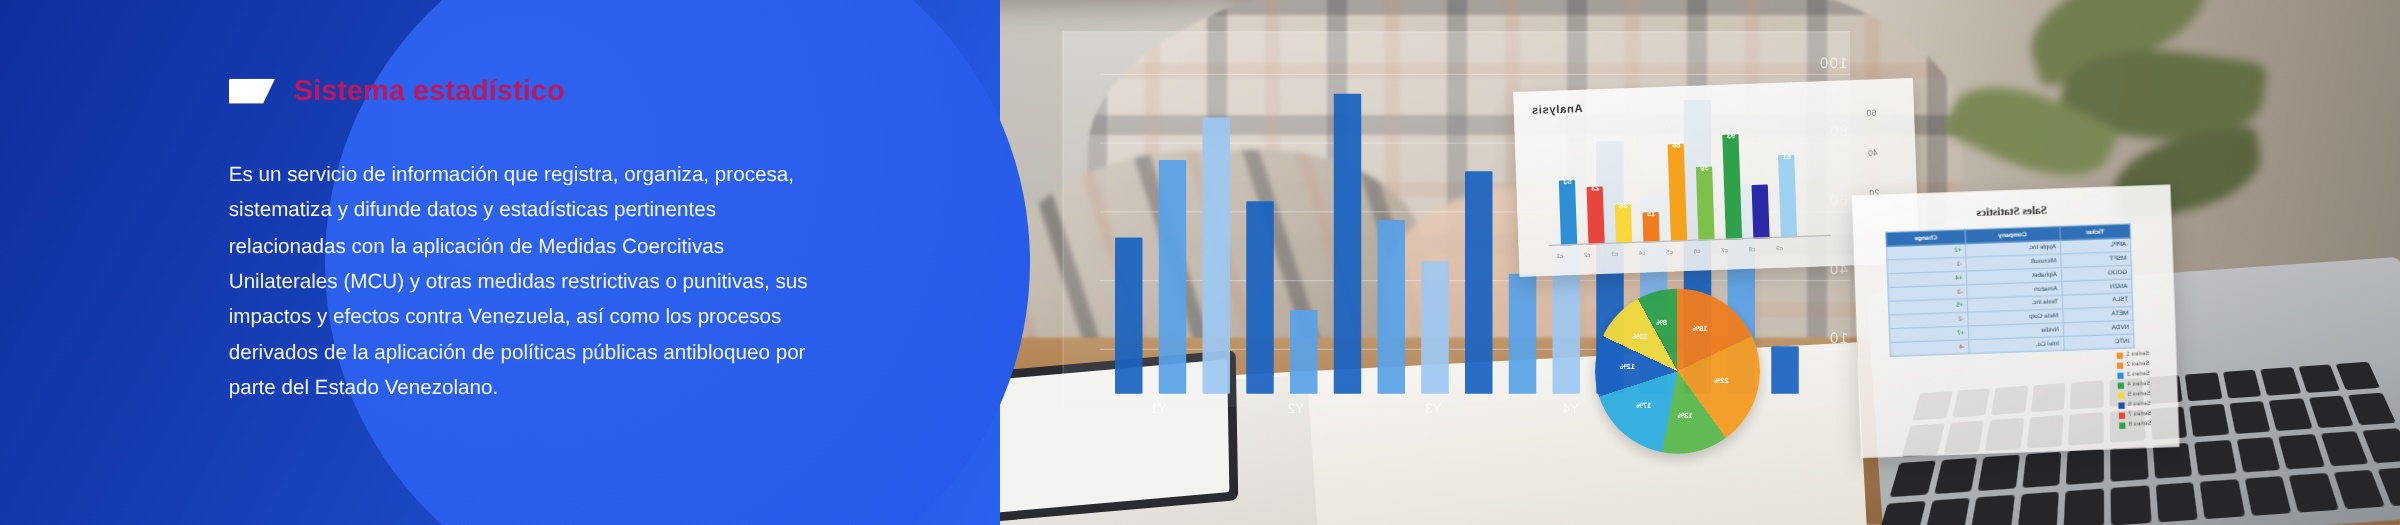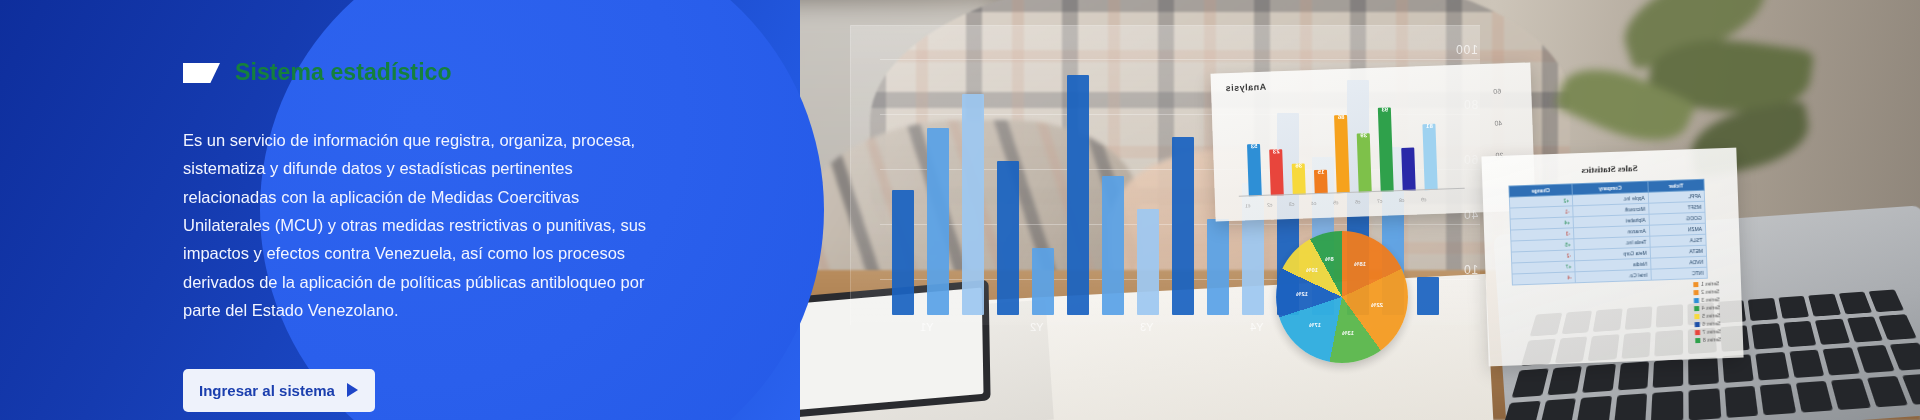--- a/index.html
+++ b/index.html
@@ -311,21 +311,21 @@
     gap: 15px;
     padding-top: 44px;
   }
   .flag-icon {
     width: 37px; height: 20px;
     background: #ffffff;
     clip-path: polygon(0 0, 100% 0, 74% 100%, 0 100%);
     flex: none;
   }
   .title {
-    color: #15803d;
+    color: #be185d;
     font-size: 23px;
     font-weight: bold;
     letter-spacing: .1px;
     text-align: right;
   }
 
   .paragraph {
     margin-top: 24px;
     color: #f2f5ff;
     font-size: 16.5px;
@@ -629,18 +629,14 @@
   </div>
 
   <div class="content">
     <div class="title-row">
       <span class="flag-icon"></span>
       <h1 class="title">Sistema estadístico</h1>
     </div>
 
     <p class="paragraph">Es un servicio de información que registra, organiza, procesa, sistematiza y difunde datos y estadísticas pertinentes relacionadas con la aplicación de Medidas Coercitivas Unilaterales (MCU) y otras medidas restrictivas o punitivas, sus impactos y efectos contra Venezuela, así como los procesos derivados de la aplicación de políticas públicas antibloqueo por parte del Estado Venezolano.</p>
 
-    <button class="cta">
-      <span>Ingresar al sistema</span>
-      <span class="play"></span>
-    </button>
   </div>
 </div>
 
 </body></html>

